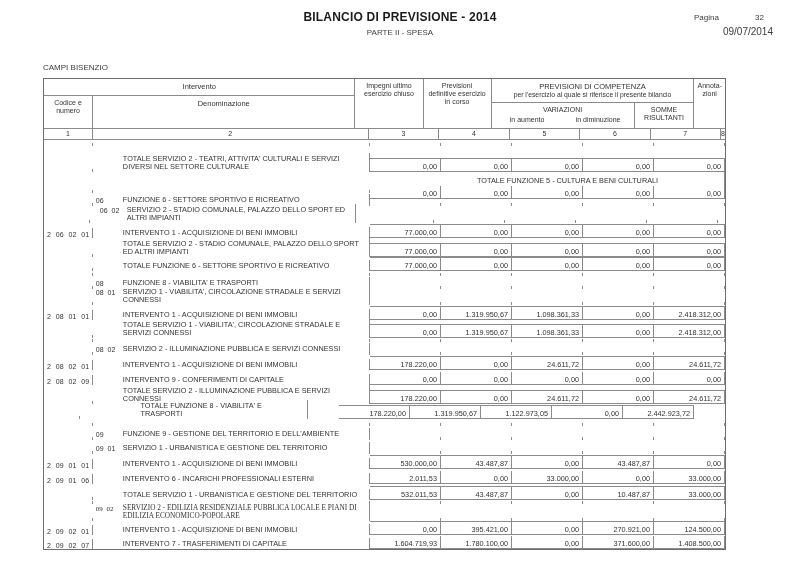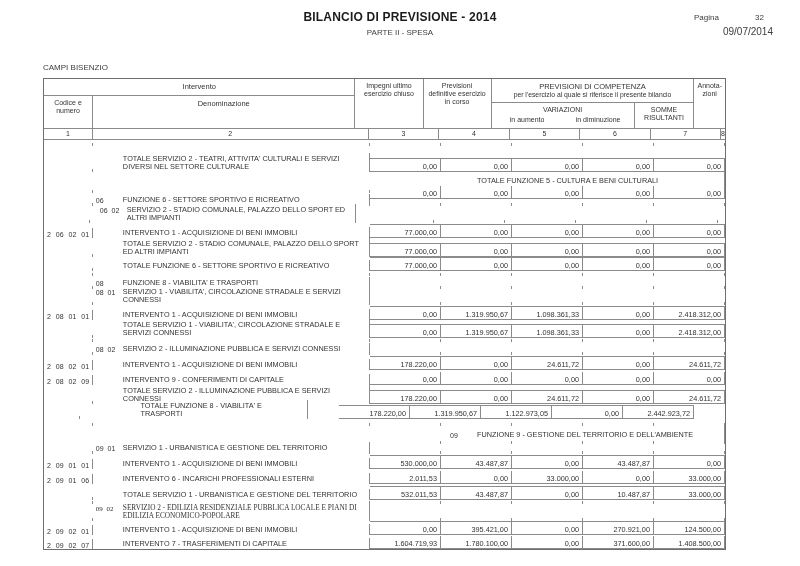--- a/index.html
+++ b/index.html
@@ -432,21 +432,21 @@
           </div>
           <div class="strip">
             <div class="vc"></div>
             <div class="vc"></div>
             <div class="vc"></div>
             <div class="vc"></div>
             <div class="vc"></div>
           </div>
           <div class="c8"></div>
         </div>
-        <div class="trow" style="height: 14px; flex-direction: column;">
+        <div class="trow" style="height: 14px;">
           <div class="c1"></div>
           <div class="c2">
             <div class="sub">09</div>
             <div class="txt">FUNZIONE 9 - GESTIONE DEL TERRITORIO E DELL'AMBIENTE</div>
           </div>
           <div class="strip">
             <div class="vc"></div>
             <div class="vc"></div>
             <div class="vc"></div>
             <div class="vc"></div>

